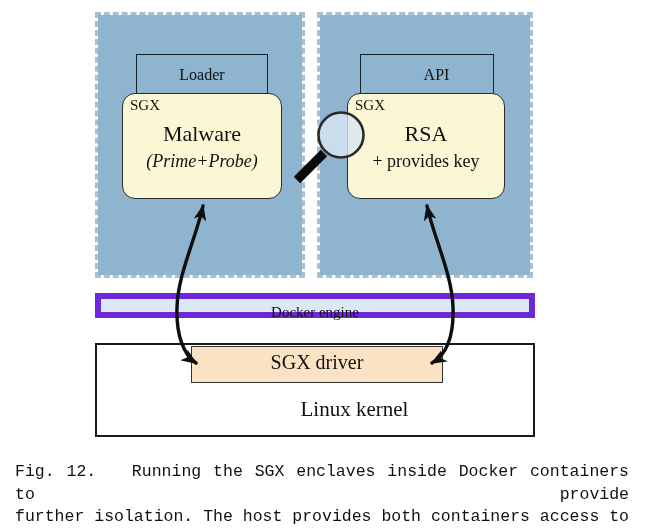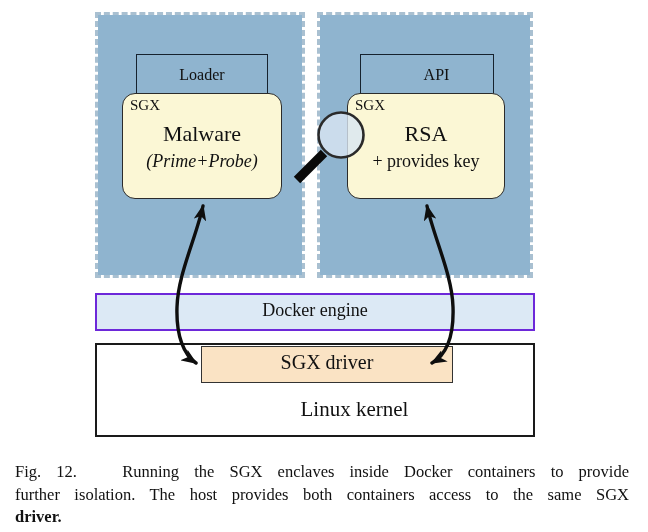--- a/index.html
+++ b/index.html
@@ -43,46 +43,46 @@
     position:absolute;top:3px;left:7px;font-size:15px;
   }
   .enclave-title{
     margin-top:26px;text-align:center;font-size:22px;line-height:28px;
   }
   .enclave-subtitle{
     text-align:center;font-size:18px;line-height:26px;
   }
   .italic{font-style:italic;}
   #docker-bar{
-    position:absolute;left:95px;top:293px;width:440px;height:38px;box-sizing:border-box;
-    background:var(--docker-fill);border:2px solid #6d28d9;
-    text-align:center;font-size:18px;padding-top:5px;
+    position:absolute;left:95px;top:293px;width:440px;height:25px;box-sizing:border-box;
+    background:var(--docker-fill);border:6px solid #6d28d9;
+    text-align:center;font-size:15px;padding-top:5px;
   }
   #kernel-box{
     position:absolute;left:95px;top:343px;width:440px;height:94px;box-sizing:border-box;
     background:#ffffff;border:2px solid #1A1A1A;
   }
   #driver-box{
-    position:absolute;left:201px;top:346px;width:252px;height:37px;box-sizing:border-box;
+    position:absolute;left:191px;top:346px;width:252px;height:37px;box-sizing:border-box;
     background:var(--driver-fill);border:1.5px solid #333333;
     text-align:center;font-size:20px;padding-top:4px;z-index:3;
   }
   #kernel-label{
     position:absolute;left:95px;top:397px;width:519px;text-align:center;font-size:21px;font-family:Liberation Serif, serif;
   }
   #overlay{position:absolute;left:0;top:0;width:648px;height:532px;z-index:4;pointer-events:none;}
   .arrow-path{fill:none;stroke:var(--arrow);stroke-width:3.4px;stroke-linecap:round;}
   .arrow-head{fill:var(--arrow);}
   .lens-circle{fill:var(--lens-fill);fill-opacity:0.8;stroke:#2A2A2A;stroke-width:2.6px;}
   .lens-handle{stroke:#0A0A0A;stroke-width:9px;stroke-linecap:butt;}
   #caption{
     position:absolute;left:15px;top:461px;width:614px;
     font-size:16.5px;line-height:22.5px;
   }
-  .caption-line-justify{text-align:justify;text-align-last:justify;}
+  .caption-line-justify{text-align:justify;text-align-last:justify;font-family:Liberation Mono, monospace;}
   .caption-line{text-align:left;font-weight:bold;}
 </style>
 </head>
 <body>
 
 <div id="page">
 
   <div class="docker-container" id="container-left">
     <div class="top-box" id="loader-box">
       <span>Loader</span>

